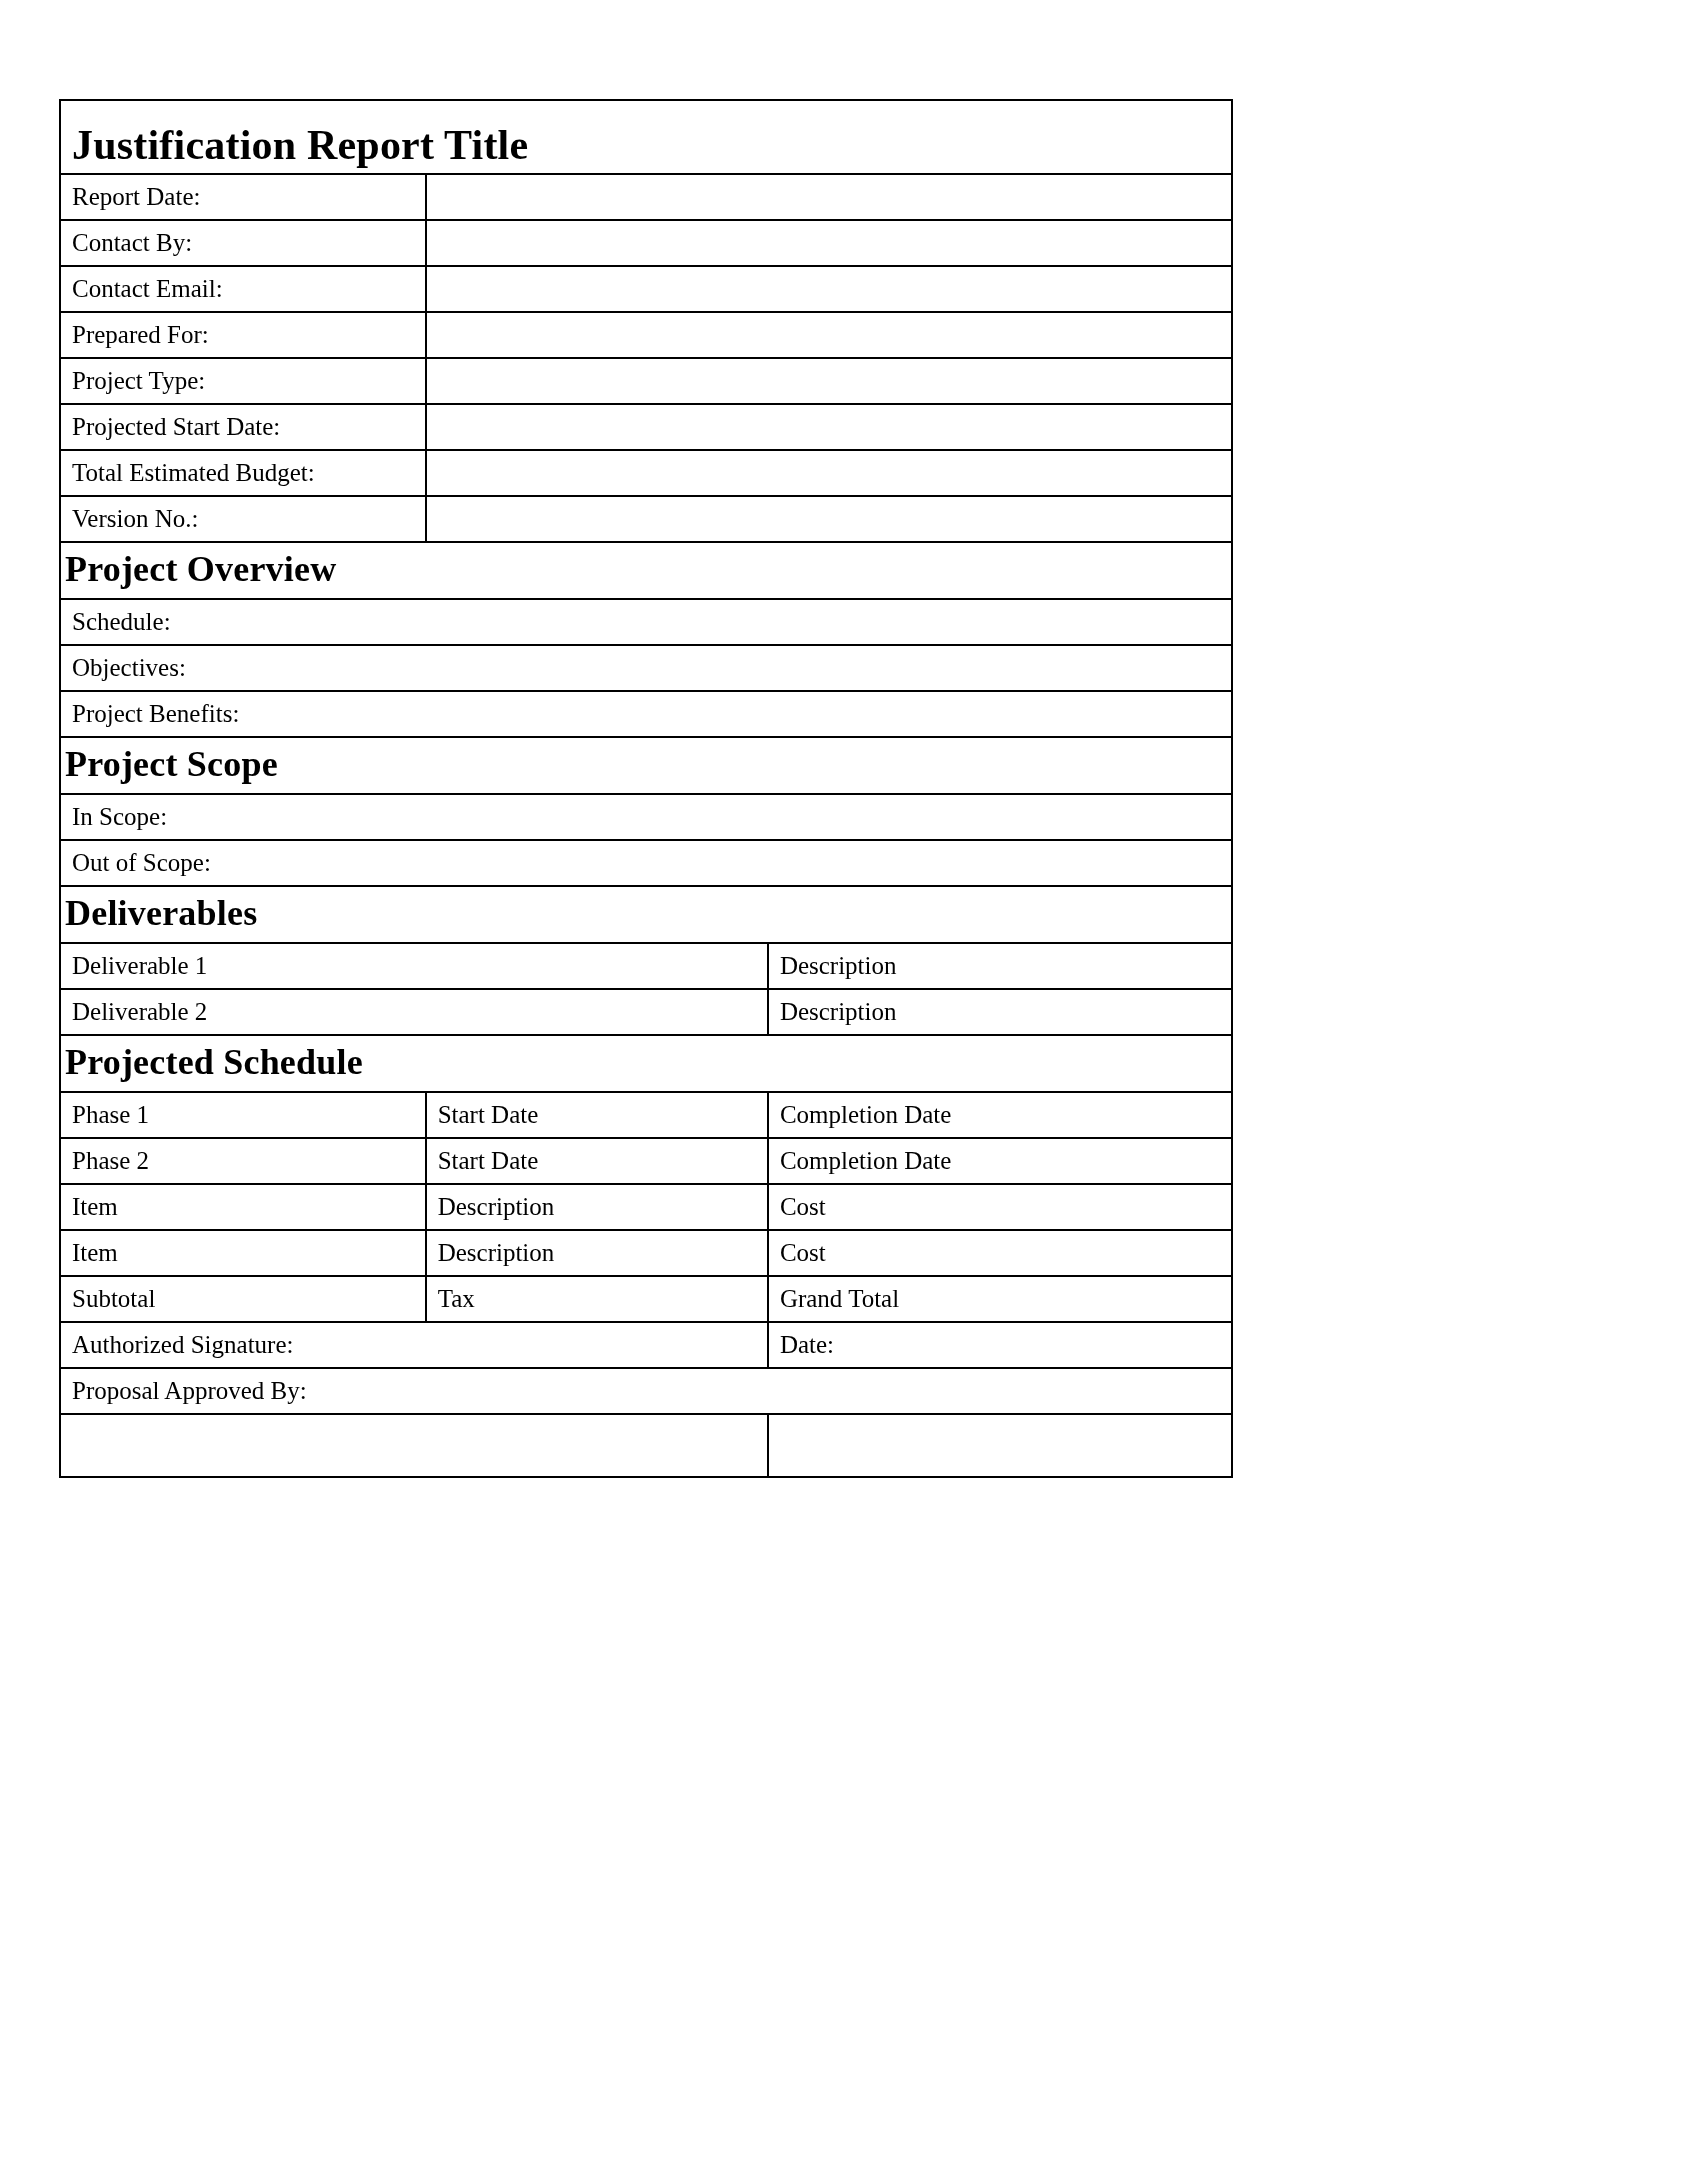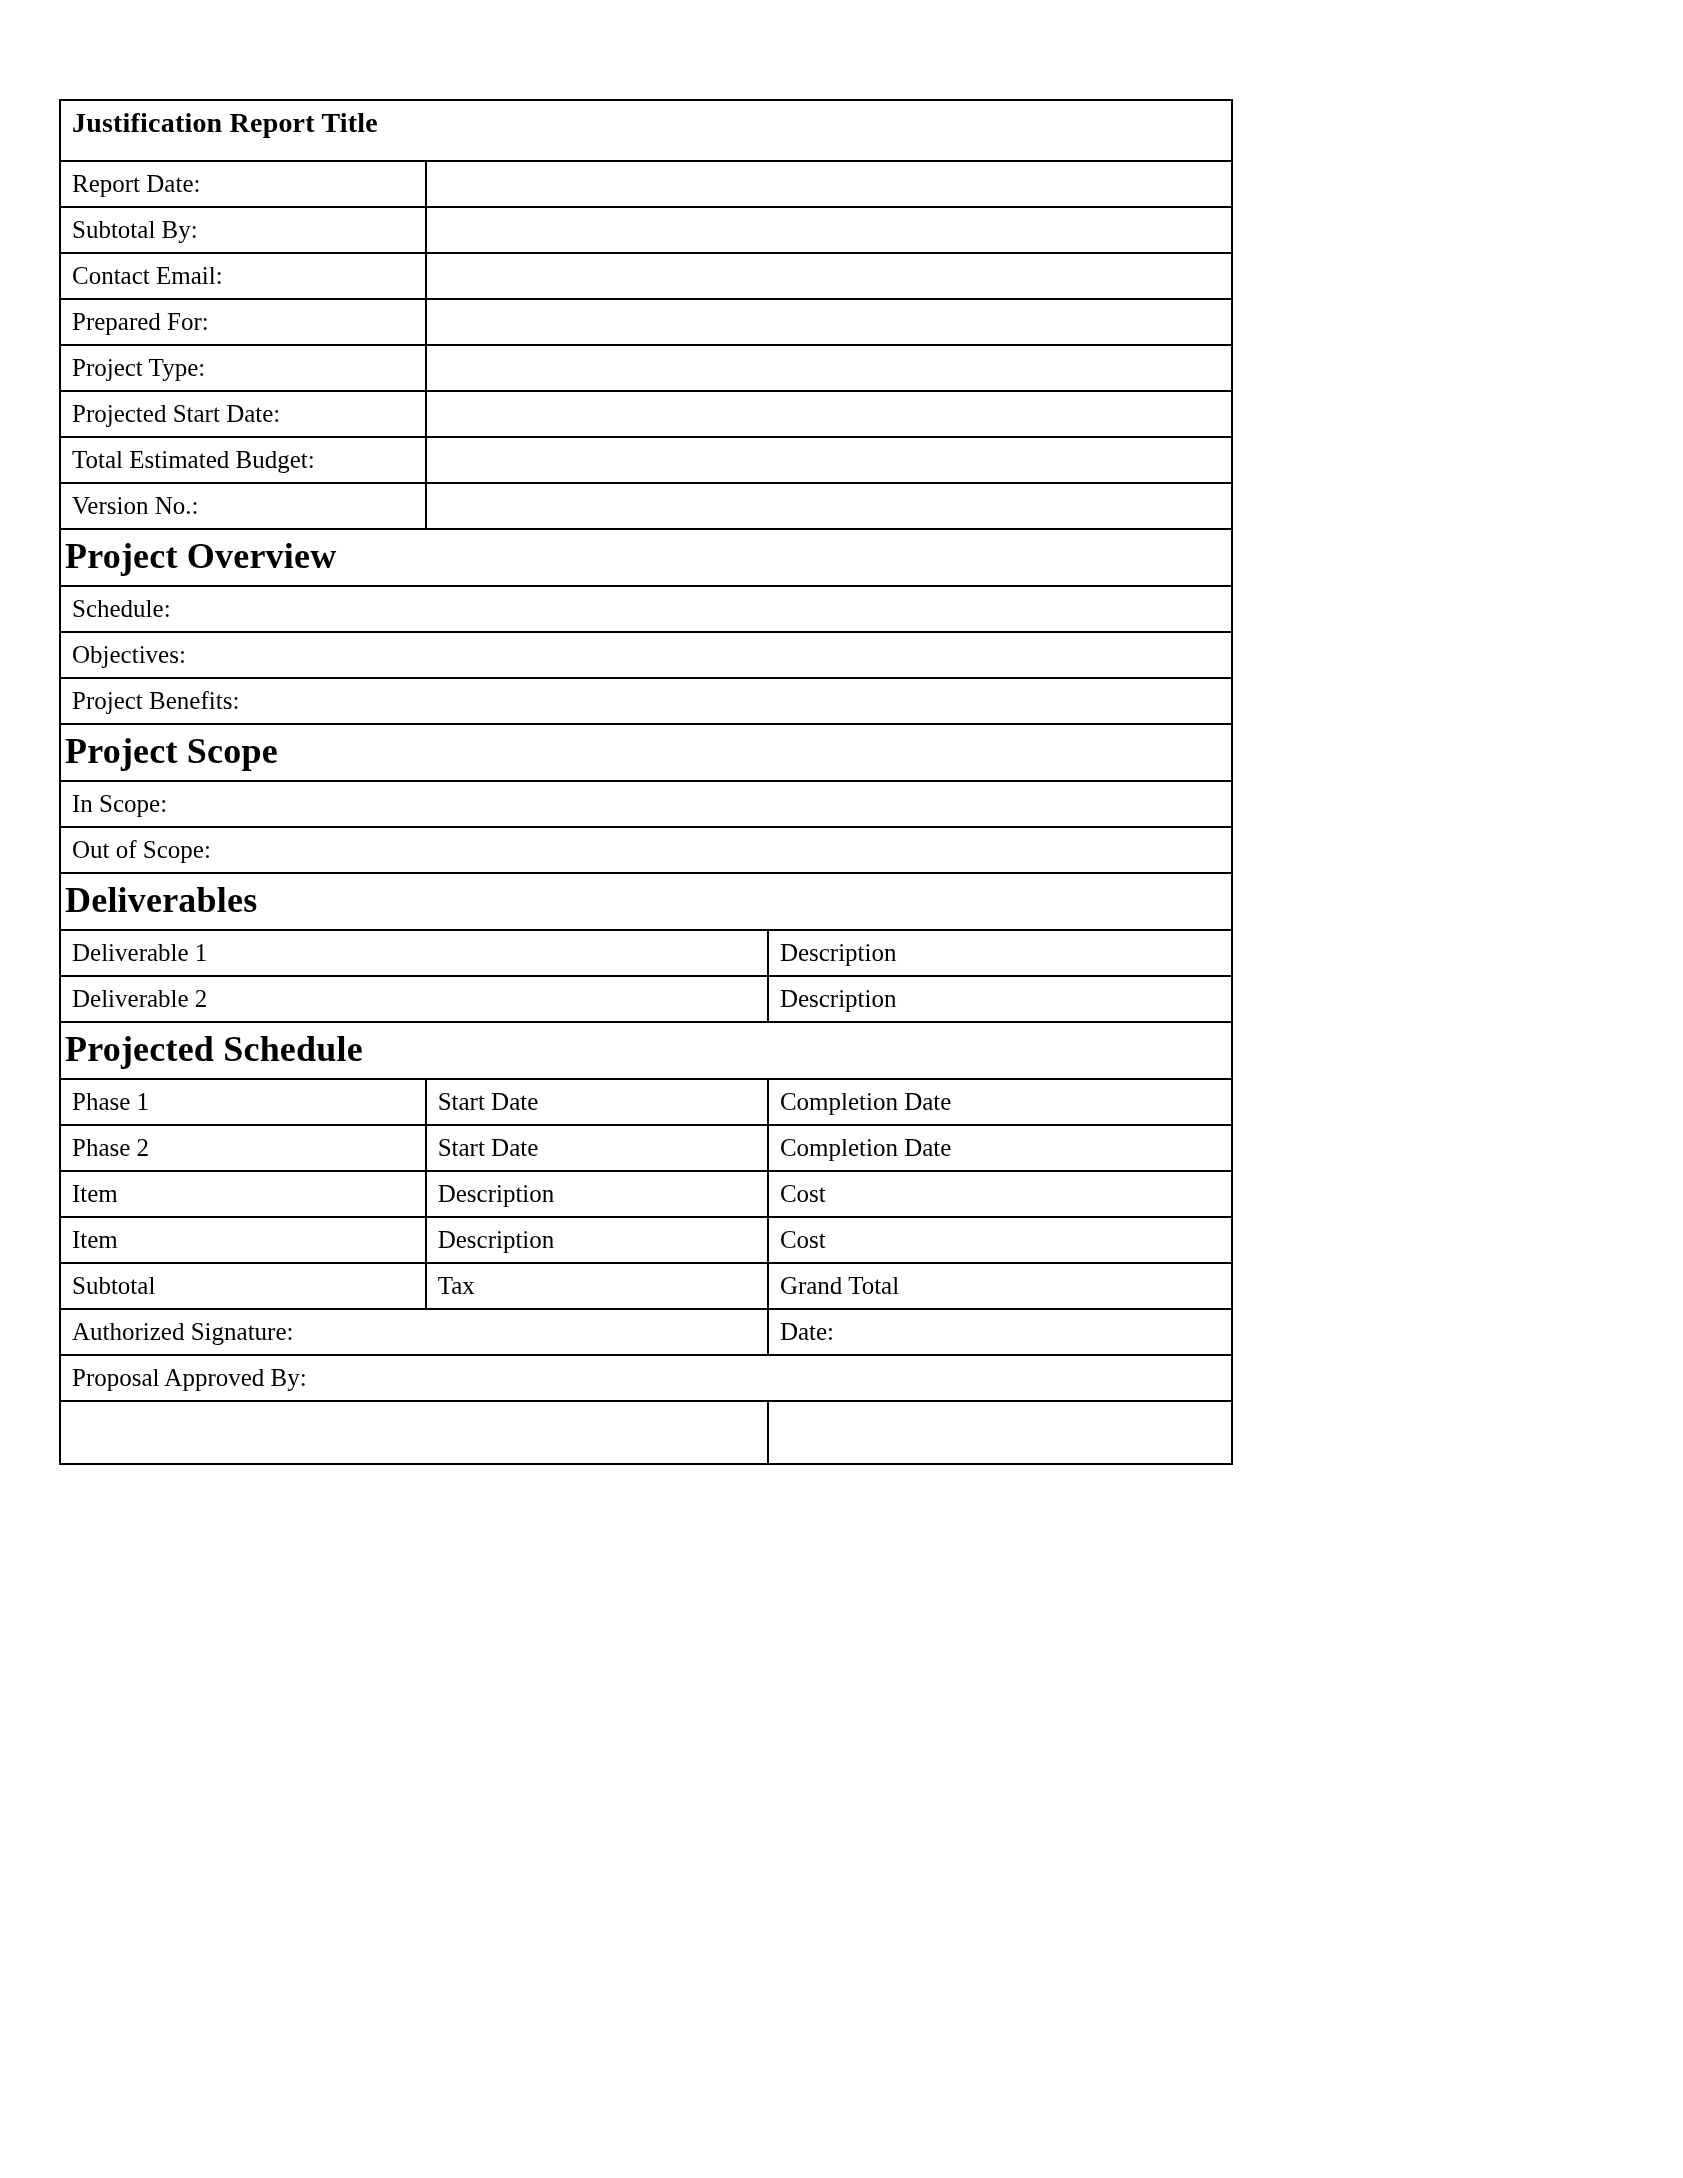--- a/index.html
+++ b/index.html
@@ -48,24 +48,24 @@
 
   
   .cell {
     display: block;
     padding: 7px 11px 0 11px;
     line-height: 1.12;
   }
 
   
   .title-cell .cell {
-    font-size: 28px;
+    font-size: 42px;
     font-weight: bold;
     letter-spacing: 0.2px;
-    padding: 6px 11px 4px 11px;
+    padding: 21px 11px 4px 11px;
   }
   .section-cell .cell {
     font-size: 36px;
     font-weight: bold;
     letter-spacing: 0.2px;
     padding: 6px 11px 4px 4px;
   }
 
   
   .label-cell .cell {
@@ -108,21 +108,21 @@
       <tr class="r-info">
         <td class="label-cell">
           <span class="cell">Report Date:</span>
         </td>
         <td colspan="4">
           <span class="cell"></span>
         </td>
       </tr>
       <tr class="r-info">
         <td class="label-cell">
-          <span class="cell">Subtotal By:</span>
+          <span class="cell">Contact By:</span>
         </td>
         <td colspan="4">
           <span class="cell"></span>
         </td>
       </tr>
       <tr class="r-info">
         <td class="label-cell">
           <span class="cell">Contact Email:</span>
         </td>
         <td colspan="4">

